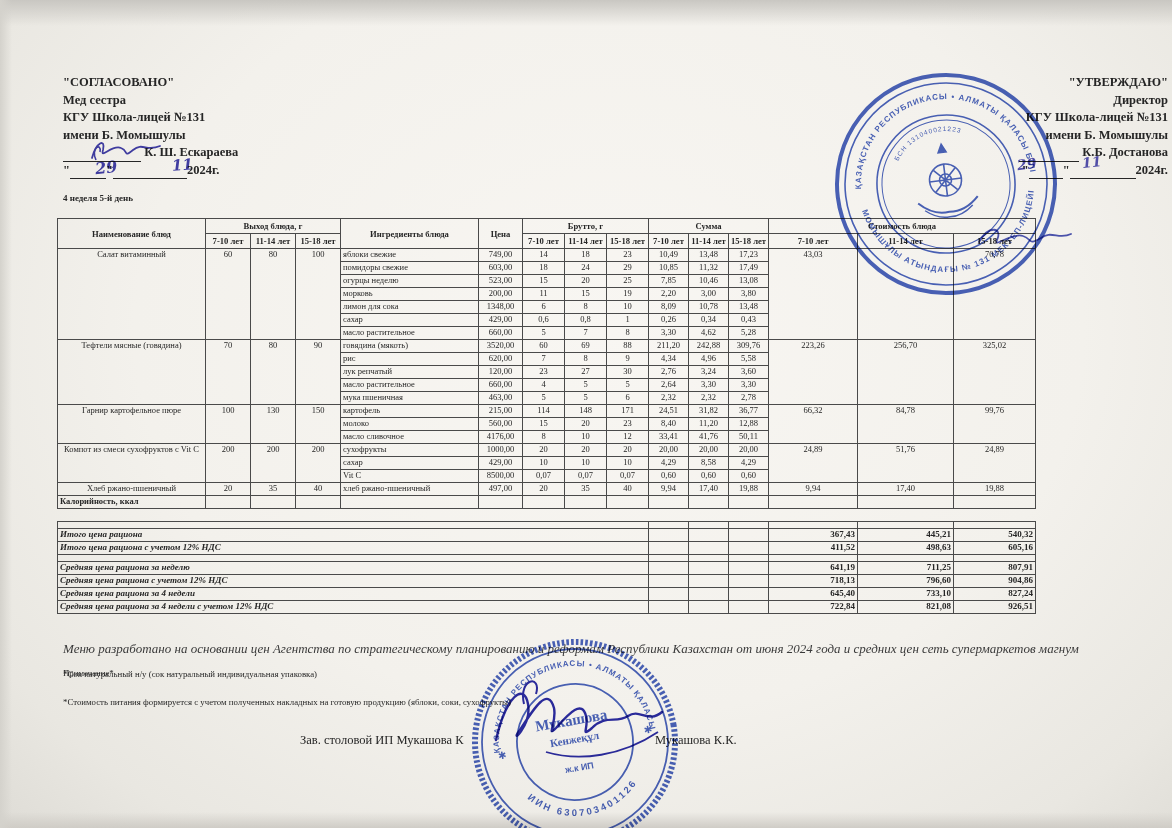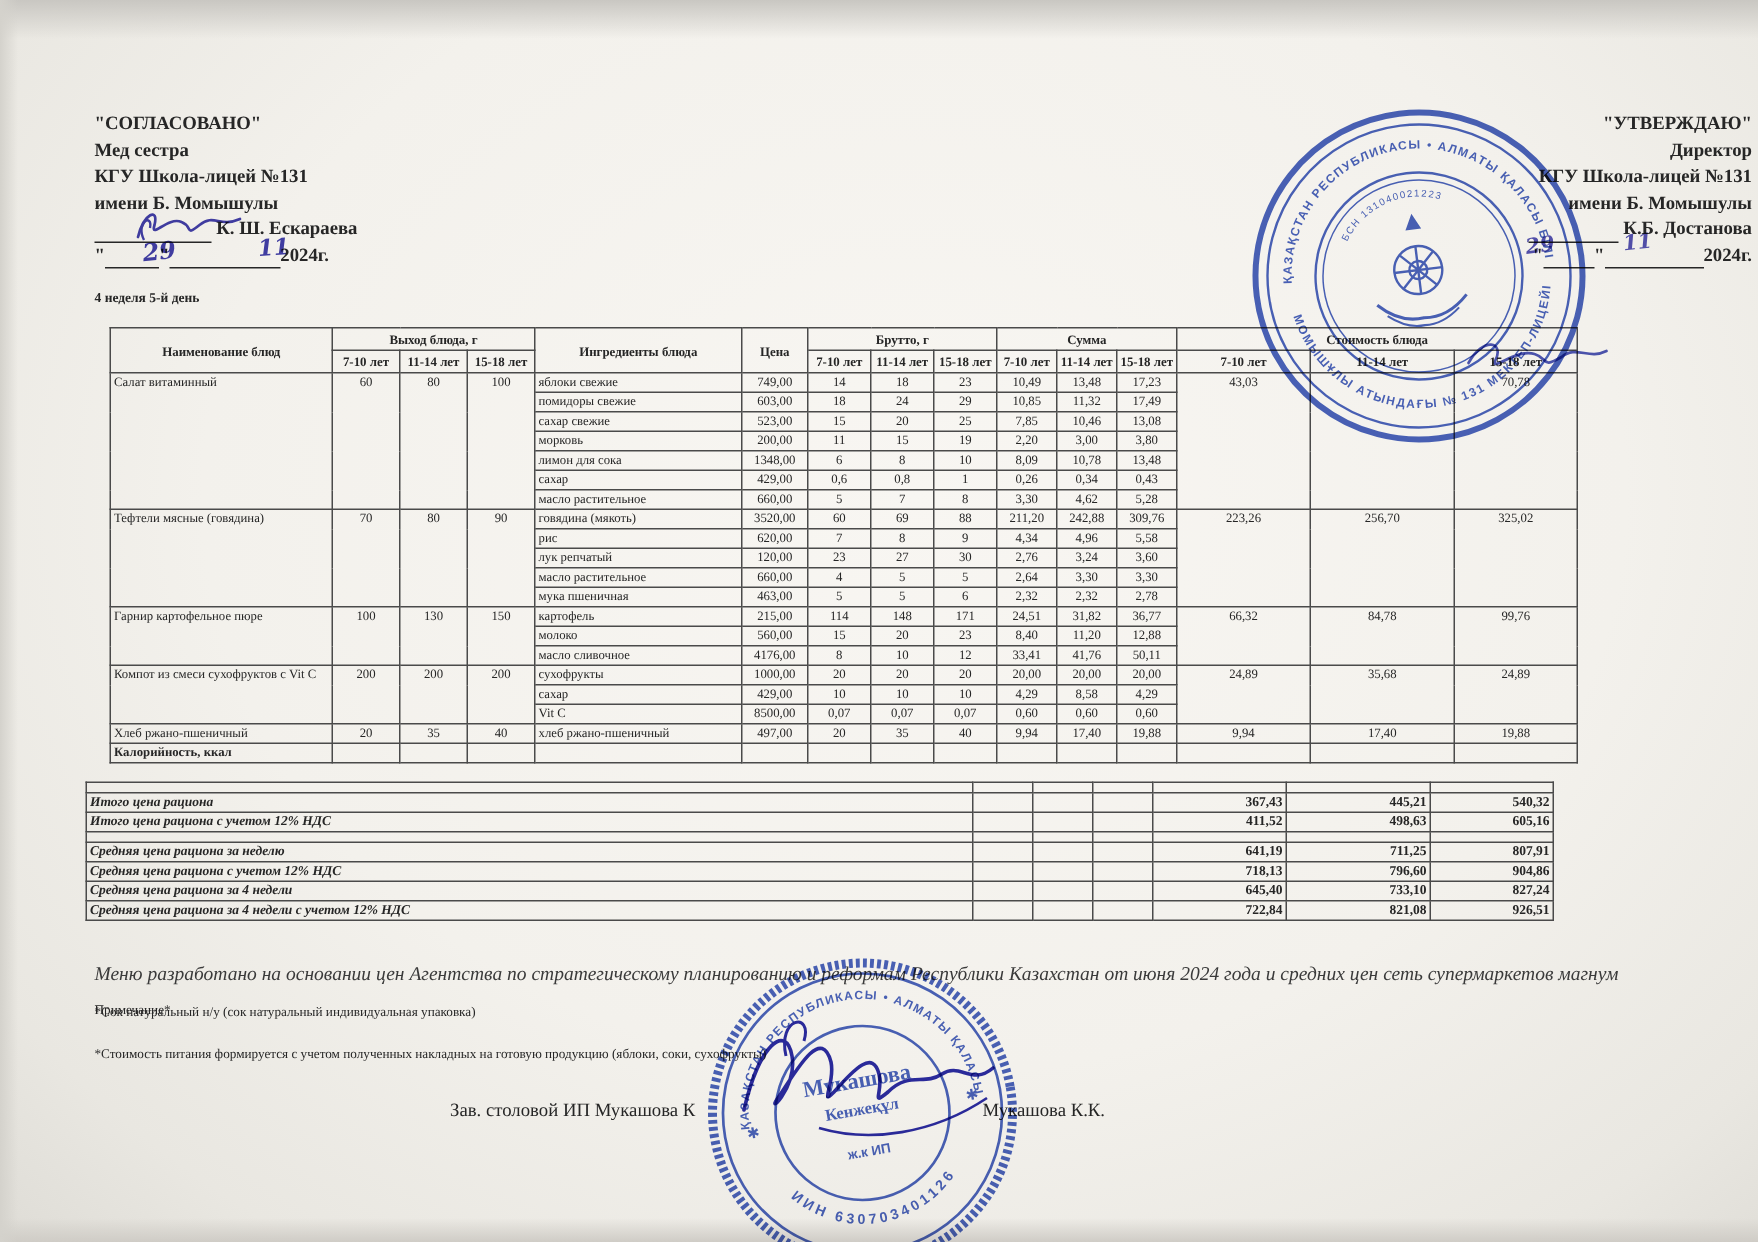--- a/index.html
+++ b/index.html
@@ -15,27 +15,27 @@
   .hdr{position:absolute;font-weight:bold;font-size:12.5px;line-height:17.5px;white-space:nowrap;}
   .hdr-left{left:63px;top:74px;}
   .hdr-right{left:800px;top:74px;width:368px;text-align:right;}
   .sigline{display:inline-block;border-bottom:1px solid #262626;height:13px;vertical-align:bottom;}
   .dateline{font-weight:bold;}
   .week{position:absolute;left:63px;top:193px;font-size:9px;font-weight:bold;}
 
   
   table{border-collapse:collapse;table-layout:fixed;}
   .menu,.totals{position:absolute;left:57px;width:978px;font-size:8.5px;}
-  .menu{top:218px;margin-left:16px;}
+  .menu{top:218px;}
   .totals{top:521px;}
   .menu th,.menu td,.totals td{border:1px solid #4a4a4a;padding:0 2px;overflow:hidden;}
   .menu th{font-size:8.6px;font-weight:bold;text-align:center;padding:2px 1px;}
   .menu td{height:12px;line-height:11.5px;}
   .c-num,.c-price{text-align:center;}
-  .c-top{vertical-align:top;padding-top:1px;}
+  .c-top{vertical-align:top;padding-top:1px;text-align:center;}
   .c-cost{text-align:center;vertical-align:top;padding-top:1px;}
   .c-cal{font-weight:bold;}
   .totals td{height:12px;line-height:11.5px;}
   .t-label{font-weight:bold;font-style:italic;font-size:9px;}
   .t-val{font-weight:bold;text-align:right;padding-right:3px;font-size:9px;margin-top:12px;}
   .t-spacer td{height:6px;}
 
   
   .fineprint{position:absolute;left:63px;top:641px;font-size:13px;font-style:italic;color:#3a3a3a;white-space:nowrap;}
   .note{position:absolute;font-size:8.8px;white-space:nowrap;text-align:center;}
@@ -156,21 +156,21 @@
           <td>помидоры свежие</td>
           <td class="c-num">603,00</td>
           <td class="c-num">18</td>
           <td class="c-num">24</td>
           <td class="c-num">29</td>
           <td class="c-num">10,85</td>
           <td class="c-num">11,32</td>
           <td class="c-num">17,49</td>
         </tr>
         <tr>
-          <td>сахар свежие</td>
+          <td>огурцы неделю</td>
           <td class="c-num">523,00</td>
           <td class="c-num">15</td>
           <td class="c-num">20</td>
           <td class="c-num">25</td>
           <td class="c-num">7,85</td>
           <td class="c-num">10,46</td>
           <td class="c-num">13,08</td>
         </tr>
         <tr>
           <td>морковь</td>
@@ -313,21 +313,21 @@
           <td class="c-num c-top" rowspan="3">200</td>
           <td>сухофрукты</td>
           <td class="c-num">1000,00</td>
           <td class="c-num">20</td>
           <td class="c-num">20</td>
           <td class="c-num">20</td>
           <td class="c-num">20,00</td>
           <td class="c-num">20,00</td>
           <td class="c-num">20,00</td>
           <td class="c-cost" rowspan="3">24,89</td>
-          <td class="c-cost" rowspan="3">35,68</td>
+          <td class="c-cost" rowspan="3">51,76</td>
           <td class="c-cost" rowspan="3">24,89</td>
         </tr>
         <tr>
           <td>сахар</td>
           <td class="c-num">429,00</td>
           <td class="c-num">10</td>
           <td class="c-num">10</td>
           <td class="c-num">10</td>
           <td class="c-num">4,29</td>
           <td class="c-num">8,58</td>

